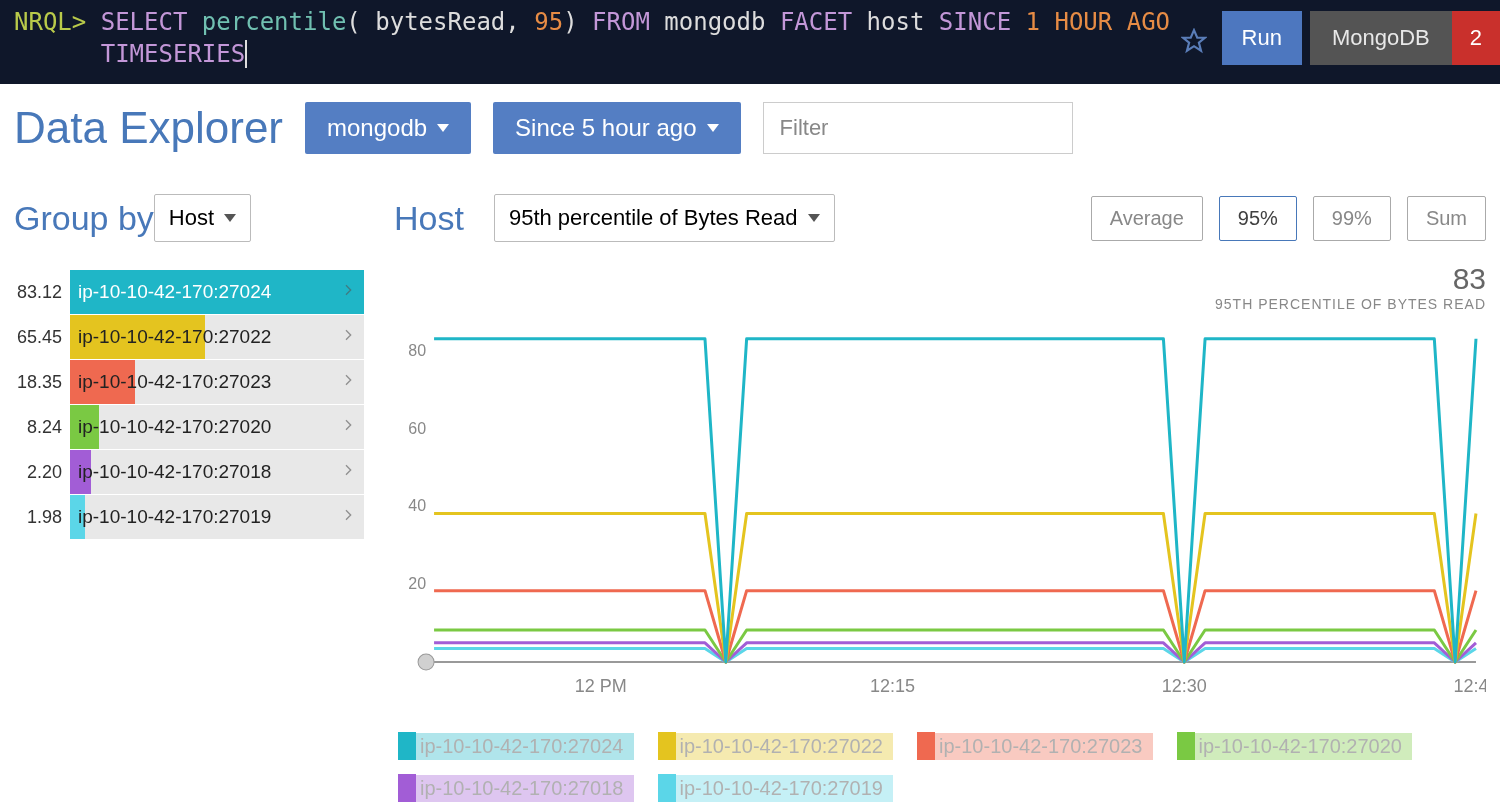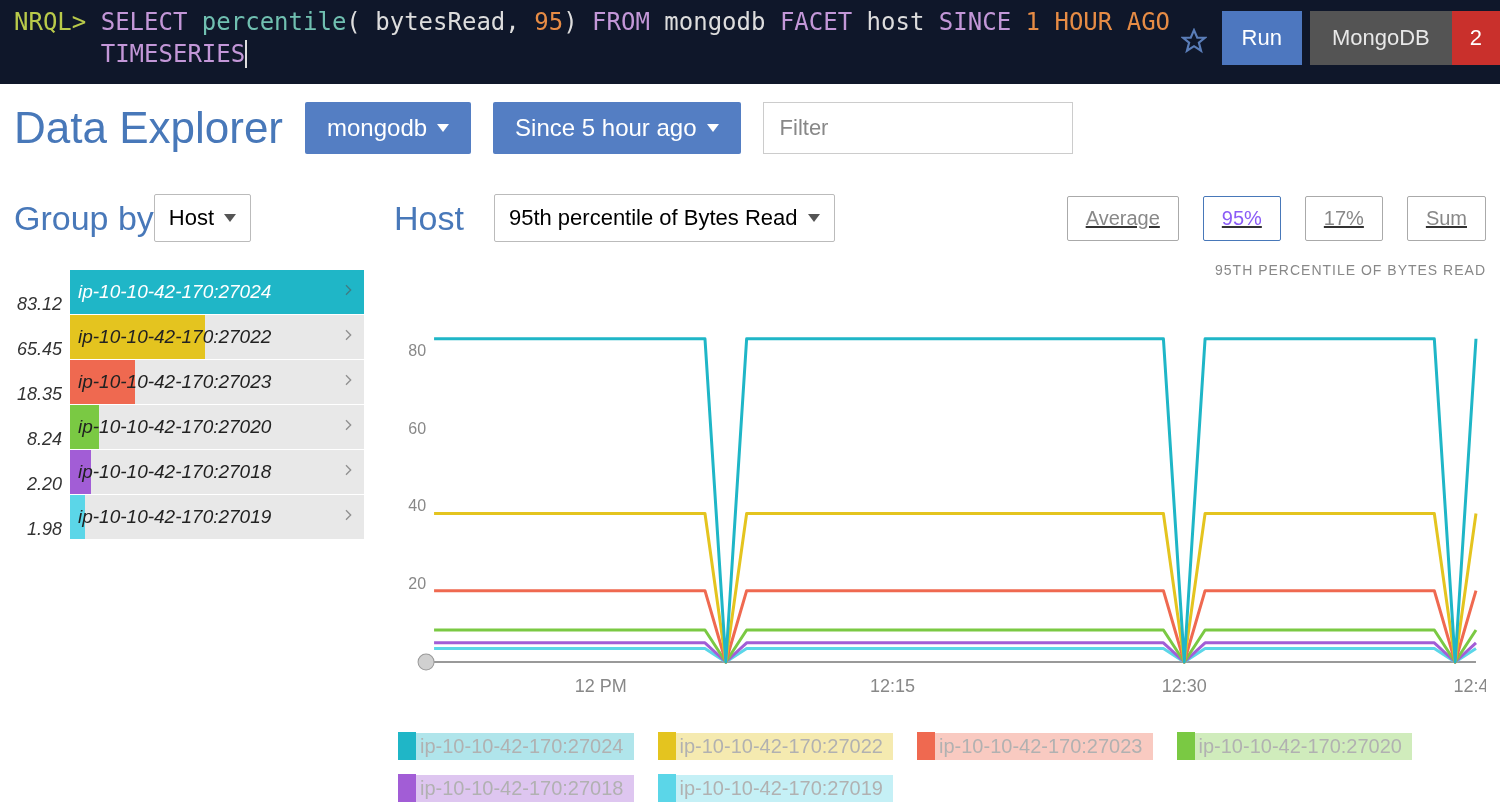--- a/index.html
+++ b/index.html
@@ -37,34 +37,34 @@
   
   .cols { display:flex; gap: 30px; }
   .left { width: 350px; }
   .right { flex:1; }
 
   .section-label { color:#4878b9; font-size:34px; font-weight:300; }
   .group-row { display:flex; align-items:center; gap:0; margin-bottom: 28px;}
   .white-dd { background:#fff; border:1px solid #bbb; font-size:22px; padding:10px 14px; display:flex; align-items:center; gap:10px; cursor:pointer; border-radius:2px;}
 
   
-  .host-item { display:flex; align-items:flex-end; height:45px; margin-bottom:0;font-style:italic; }
+  .host-item { display:flex; align-items:center; height:45px; margin-bottom:0; }
   .host-val { width:48px; text-align:right; font-size:18px; color:#333; margin-right:8px;}
   .host-bar { flex:1; height:45px; background:#e8e8e8; position:relative; display:flex; align-items:center; border-bottom:1px solid #fff; cursor:pointer;}
   .host-fill { position:absolute; left:0; top:0; bottom:0; }
   .host-label { position:relative; font-size:19px; color:#222; margin-left:8px; z-index:2;}
   .host-label.light { color:#fff; }
   .host-chev { margin-left:auto; margin-right:8px; z-index:2; opacity:0.6;}
   .host-chev svg{width:16px;height:16px;stroke:#555;fill:none;stroke-width:2;}
 
   
   .plot-header { display:flex; align-items:center; gap: 30px; margin-bottom: 20px;}
-  .agg-btns { margin-left:auto; display:flex; gap:24px;text-decoration:underline;}
+  .agg-btns { margin-left:auto; display:flex; gap:16px;}
   .agg-btn { background:#fff; border:1px solid #aaa; color:#888; font-size:20px; padding:10px 18px; cursor:pointer; border-radius:2px;}
-  .agg-btn.active { border-color:#4878b9; color:#8b5cf6; }
+  .agg-btn.active { border-color:#4878b9; color:#404040; }
 
   
   .chart-box { position:relative; height: 460px; }
   .chart-title-r { position:absolute; right:0; top:0; text-align:right;}
   .chart-bignum { font-size:30px; color:#666;}
   .chart-sub { font-size:14px; color:#888; letter-spacing:1px;}
   svg.plot { width:100%; height:440px; display:block;}
   .axis-lbl { font-size:16px; fill:#888;}
   .tick-lbl { font-size:18px; fill:#888;}
 
@@ -189,27 +189,28 @@
     <div class="right">
       <div class="plot-header">
         <div class="section-label">Host</div>
         <button class="white-dd">
           <span>95th percentile of Bytes Read</span>
             <span class="caret" style="border-top-color:#555"></span>
         </button>
         <div class="agg-btns" id="agg-btns">
             <button class="agg-btn">Average</button>
             <button class="agg-btn active">95%</button>
-            <button class="agg-btn">17%</button>
+            <button class="agg-btn">99%</button>
             <button class="agg-btn">Sum</button>
           </div>
       </div>
 
       <div class="chart-box">
         <div class="chart-title-r">
+          <div class="chart-bignum">83</div>
           <div class="chart-sub">95TH PERCENTILE OF BYTES READ</div>
         </div>
         <svg class="plot" id="plot-svg" viewBox="0 0 1090 440" preserveAspectRatio="none">
             <text class="axis-lbl" x="32" y="327.22222222222223" text-anchor="end">20</text>
             <text class="axis-lbl" x="32" y="249.44444444444446" text-anchor="end">40</text>
             <text class="axis-lbl" x="32" y="171.66666666666669" text-anchor="end">60</text>
             <text class="axis-lbl" x="32" y="93.88888888888891" text-anchor="end">80</text>
             <line x1="40" y1="400" x2="1080" y2="400" stroke="#999" stroke-width="2"></line>
             <circle cx="32" cy="400" r="8" fill="#d0d0d0" stroke="#999"></circle>
             <text class="tick-lbl" x="206.4" y="430" text-anchor="middle">12 PM</text>

